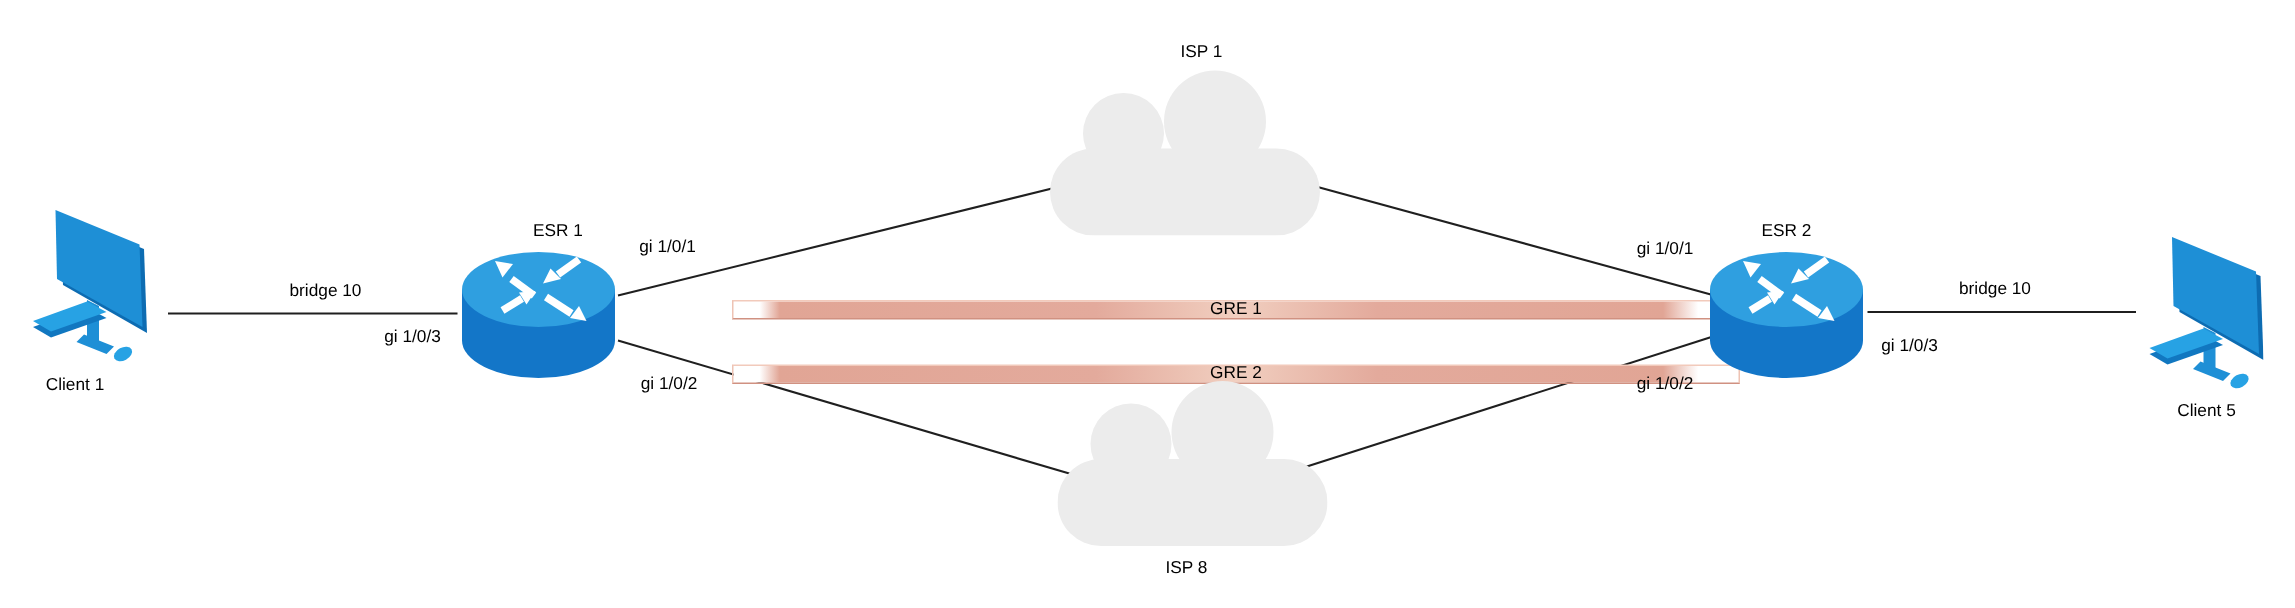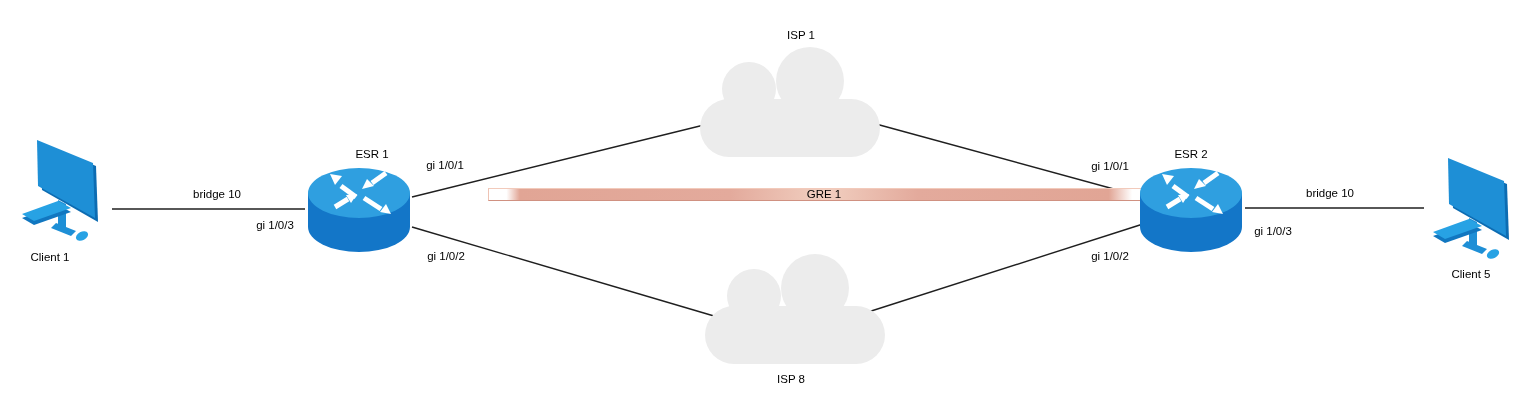--- a/index.html
+++ b/index.html
@@ -26,21 +26,21 @@
     border-top:1px solid #f2cabb;
     border-bottom:1px solid #d09181;
     border-left:1px solid #eec3b4;
     border-right:1px solid #eec3b4;
     background:linear-gradient(90deg,
       #ffffff 0%,#ffffff 2.6%,
       #e1a595 4.6%,#e3aa9c 36%,
       #f1cfc0 50%,
       #e3aa9c 64%,#e1a595 92.5%,
       #ffffff 96%,#ffffff 100%);
-    display:flex;align-items:center;justify-content:center;
+    display:flex;align-items:center;justify-content:center;margin-top:12px;
   }
   .tunnel span{line-height:11px;}
 </style>
 </head>
 <body>
 
 <div id="stage">
 
   <svg id="wires" width="1530" height="405" viewBox="0 0 1530 405">
     <g stroke="#1f1f1f" stroke-width="1.4">
@@ -48,20 +48,23 @@
       <line x1="412" y1="197" x2="708" y2="124"></line>
       <line x1="876" y1="124" x2="1143" y2="197"></line>
       <line x1="412" y1="227" x2="714" y2="316"></line>
       <line x1="865" y1="313" x2="1143" y2="224"></line>
       <line x1="1245" y1="208" x2="1424" y2="208"></line>
     </g>
   </svg>
 
   <div class="tunnel" style="top:188px">
     <span>GRE 1</span>
+  </div>
+  <div class="tunnel" style="top:231px">
+    <span>GRE 2</span>
   </div>
 
   <div class="cloud" style="left:700px;top:43px">
     <svg width="180" height="114" viewBox="0 0 180 114">
       <g fill="#ececec">
         <circle cx="49" cy="46" r="27"></circle>
         <circle cx="110" cy="38" r="34"></circle>
         <rect x="0" y="56" width="180" height="58" rx="29"></rect>
       </g>
     </svg>

